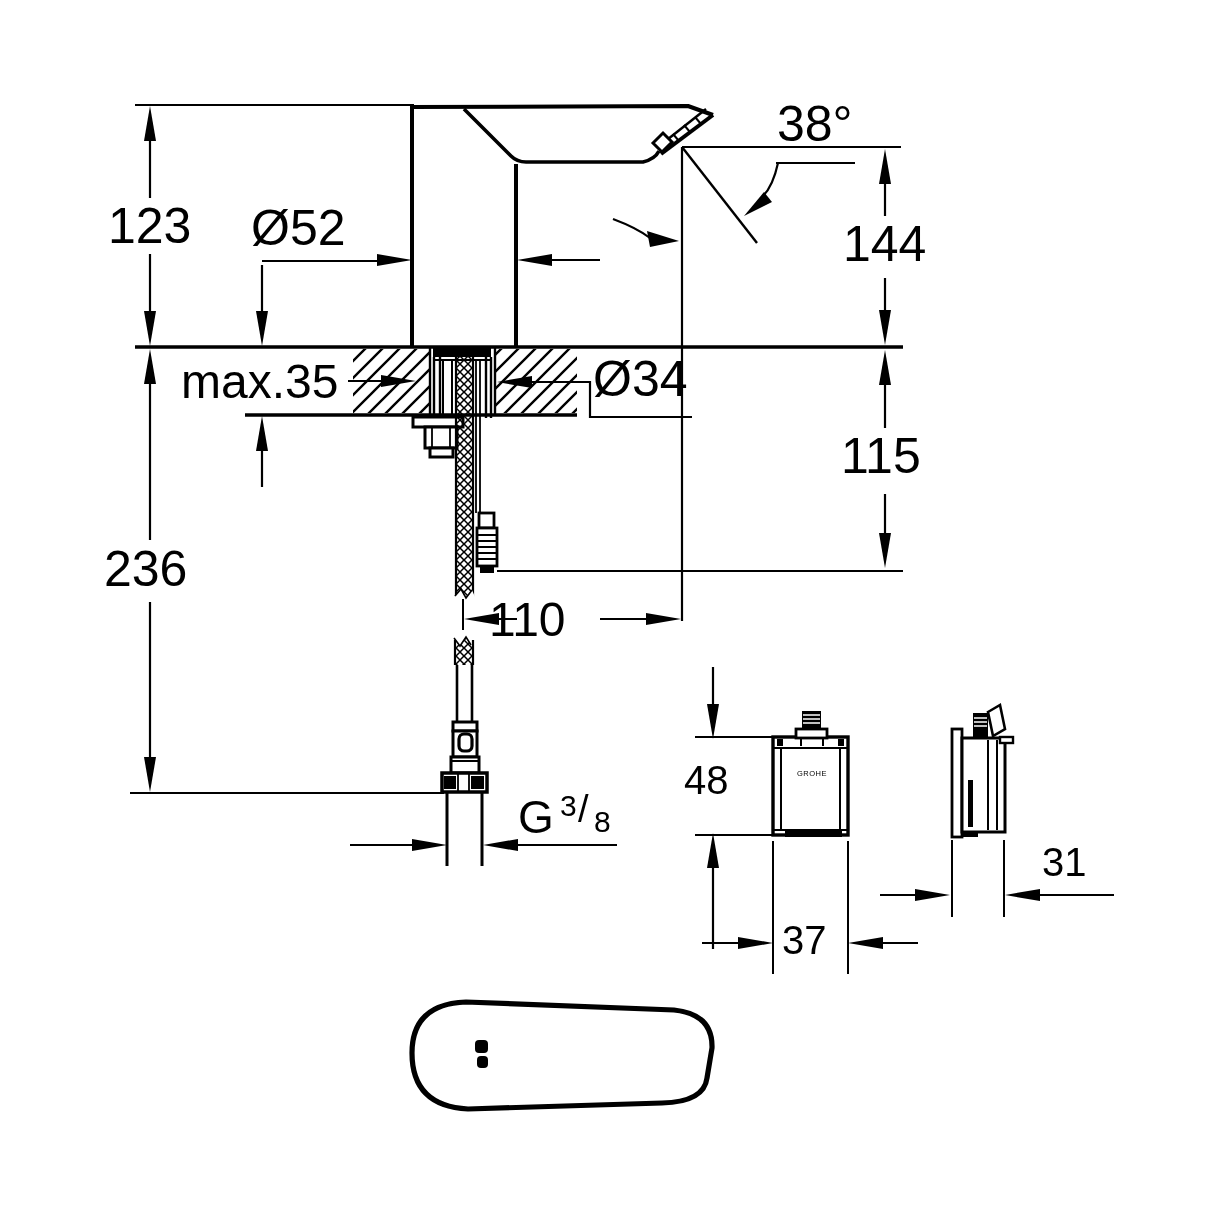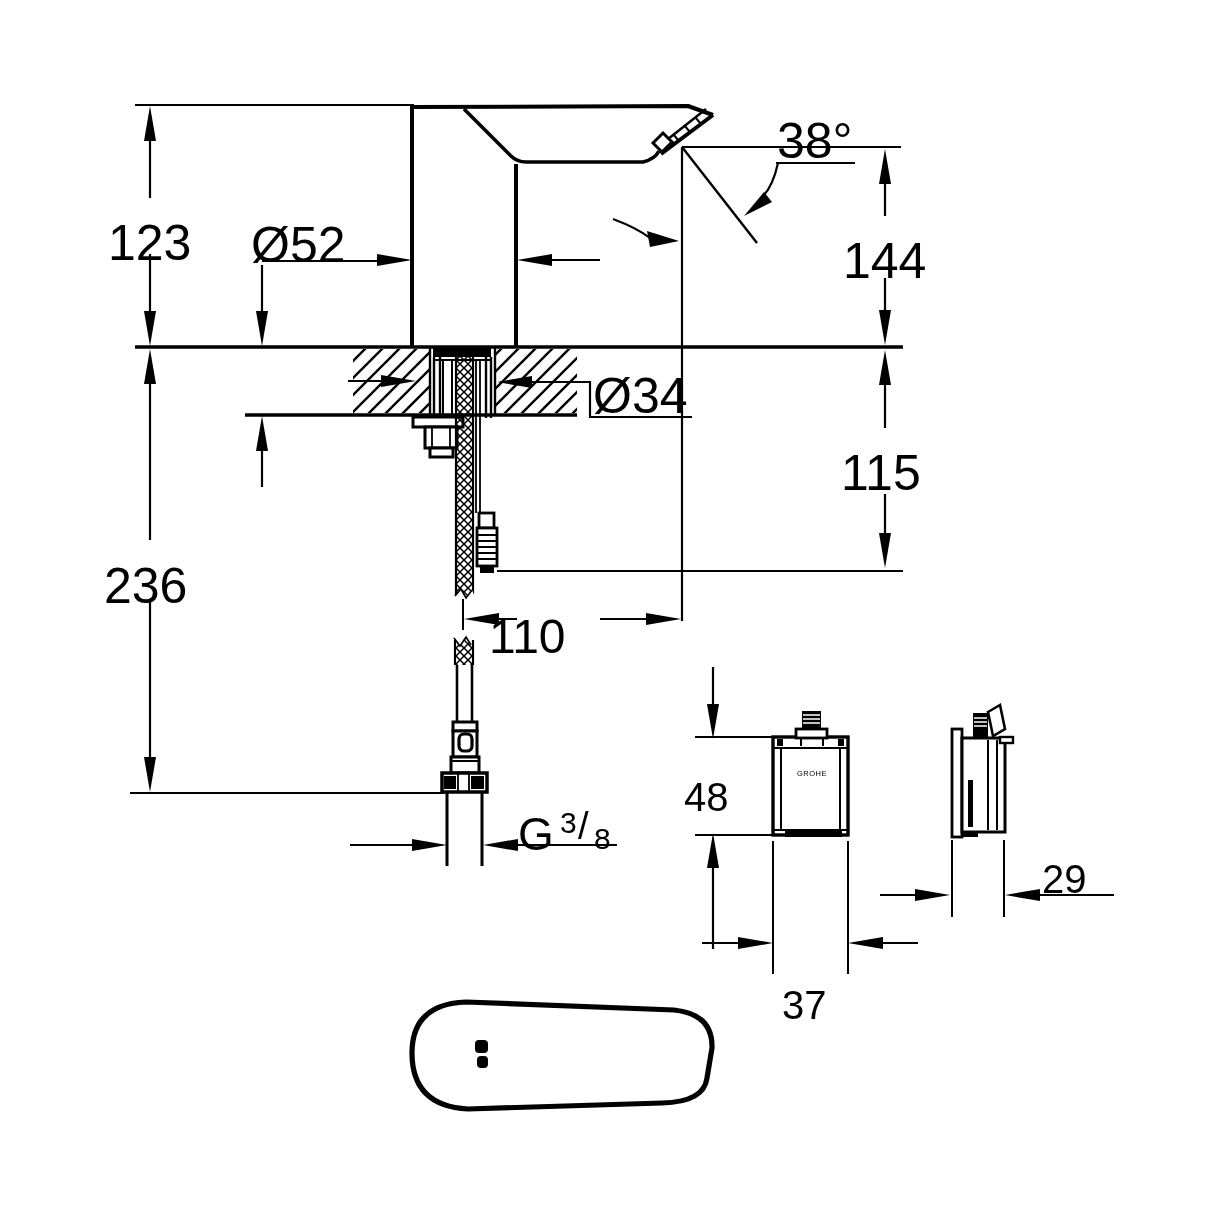--- a/index.html
+++ b/index.html
@@ -1,20 +1,20 @@
 <!DOCTYPE html>
 <html><head>
 <meta charset="utf-8">
 <style>
   html,body{margin:0;padding:0;background:#fff;}
   .stage{position:relative;width:1214px;height:1214px;background:#fff;overflow:hidden;
          font-family:"Liberation Sans",sans-serif;color:#000;}
   .stage svg{position:absolute;left:0;top:0;}
   .dim{position:absolute;line-height:1;white-space:nowrap;font-size:50px;color:#000;
-       font-family:"Liberation Sans",sans-serif;margin-top:17px;}
+       font-family:"Liberation Sans",sans-serif;}
   .dim.small{font-size:40px;}
   .dim.mid{font-size:48px;}
   .g38{width:100px;height:70px;}
   .g38 span{position:absolute;line-height:1;}
   .g38 .g-pre{left:0;top:3px;font-size:46px;}
   .g38 .g-num{left:42px;top:0;font-size:30px;}
   .g38 .g-sla{left:60px;top:-1px;font-size:38px;}
   .g38 .g-den{left:76px;top:16px;font-size:30px;}
 </style>
 </head>
@@ -230,35 +230,36 @@
 </svg>
 
 <div class="dim" style="left:108px;top:201px">123</div>
 
 <div class="dim" style="left:251px;top:203px">Ø52</div>
 
 <div class="dim" style="left:777px;top:99px">38°</div>
 
 <div class="dim" style="left:843px;top:219px">144</div>
 
+<div class="dim mid" style="left:181px;top:358px">max.35</div>
 
 <div class="dim" style="left:593px;top:354px">Ø34</div>
 
 <div class="dim" style="left:841px;top:431px">115</div>
 
 <div class="dim" style="left:104px;top:544px">236</div>
 
 <div class="dim mid" style="left:489px;top:596px">110</div>
 
 <div class="dim g38" style="left:518px;top:791px">
   <span class="g-pre">G</span>
   <span class="g-num">3</span>
   <span class="g-sla">/</span>
   <span class="g-den">8</span>
 </div>
 
 <div class="dim small" style="left:684px;top:760px">48</div>
 
-<div class="dim small" style="left:782px;top:968px">37</div>
-
-<div class="dim small" style="left:1042px;top:842px">29</div>
+<div class="dim small" style="left:782px;top:920px">37</div>
+
+<div class="dim small" style="left:1042px;top:842px">31</div>
 
 </div>
 
 </body></html>

